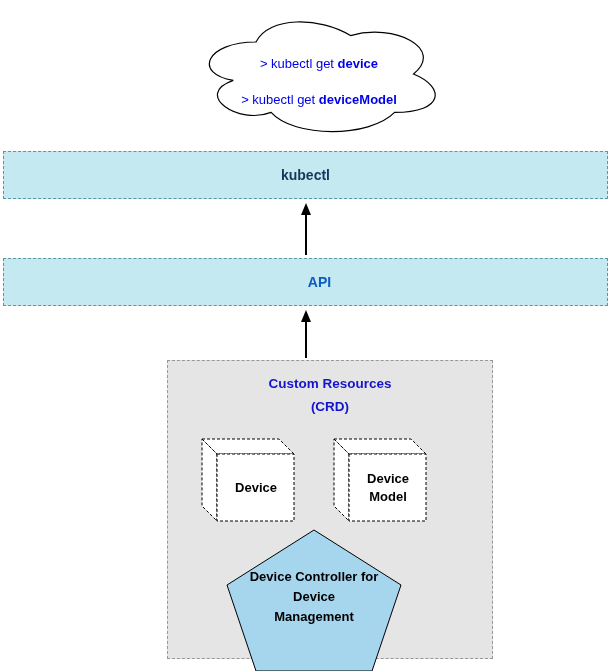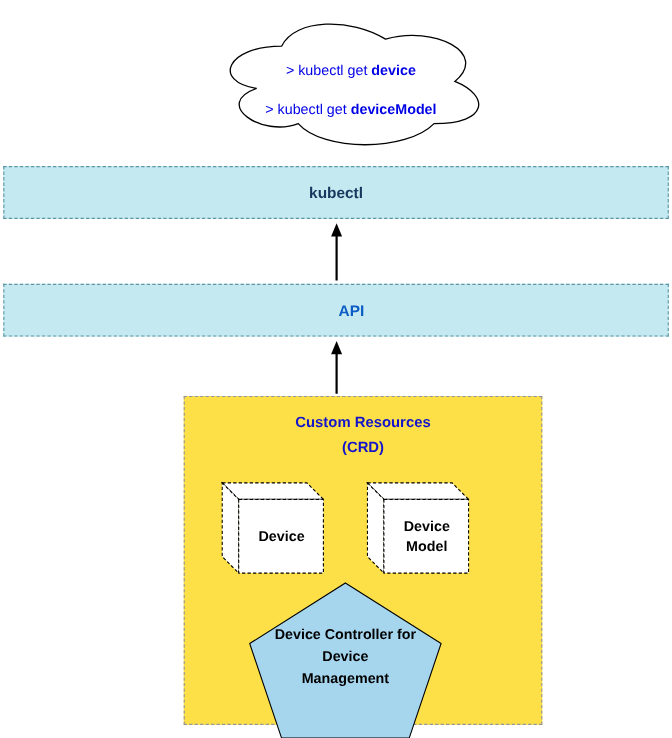--- a/index.html
+++ b/index.html
@@ -24,21 +24,21 @@
   .kubectl-label { color:#17375d; }
   .api-label { color:#0b5cc4; }
 
   
   .arrow { position:absolute; left:299px; width:14px; }
   .arrow1 { top:202px; height:54px; }
   .arrow2 { top:309px; height:50px; }
 
   
   .crd-box { position:absolute; left:167px; top:360px; width:326px; height:299px;
-             background:#fde047; border:1px dashed #979797; }
+             background:#e5e5e5; border:1px dashed #979797; }
   .crd-title { position:absolute; top:12px; left:0; width:100%; text-align:center;
                font-size:13.5px; font-weight:bold; color:#1414cc;
                line-height:1.7; white-space:pre-line; }
 
   
   .cube { position:absolute; width:94px; height:84px; }
   .cube svg { position:absolute; left:0; top:0; }
   .cube-device { left:33px; top:77px; }
   .cube-devicemodel { left:165px; top:77px; }
   .cube-label { position:absolute; left:16px; top:16px; width:78px; height:68px;

